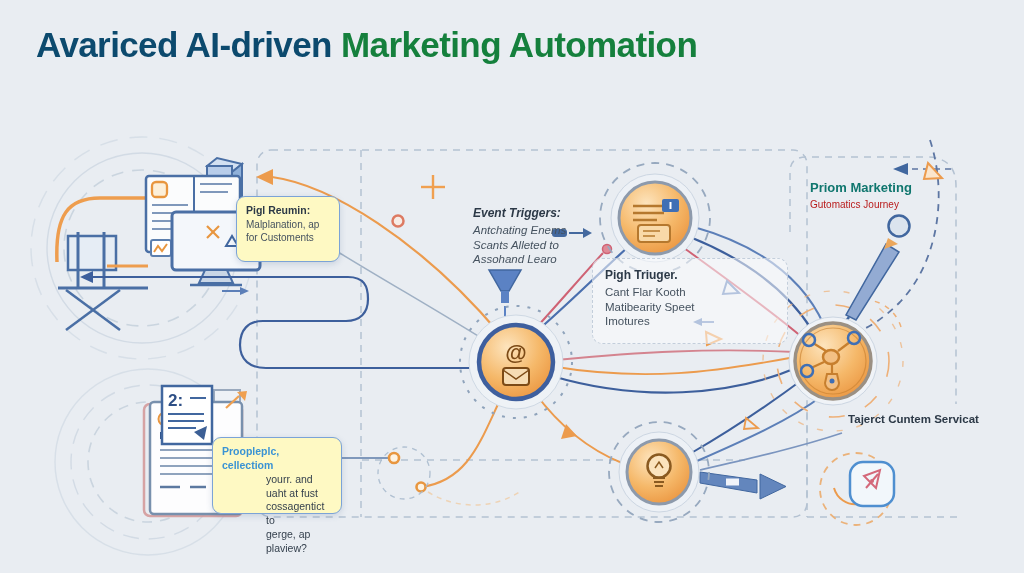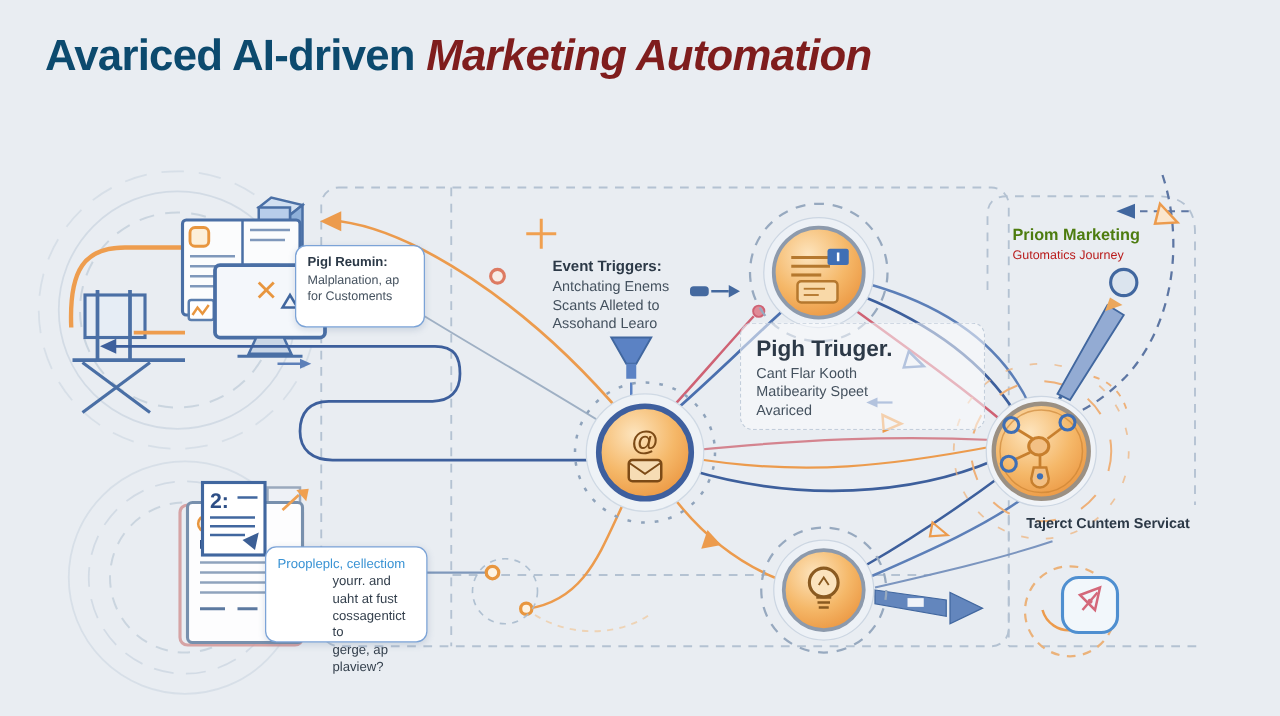--- a/index.html
+++ b/index.html
@@ -8,58 +8,58 @@
     background:#e9edf2;font-family:"Liberation Sans",sans-serif;
   }
   svg{position:absolute;left:0;top:0;}
   svg text{font-family:"Liberation Sans",sans-serif;}
 
   .title{
     position:absolute;left:36px;top:24px;width:760px;
     font-size:35px;font-weight:bold;line-height:1.2;letter-spacing:-0.6px;
   }
   .title .t-prefix{color:#0c4a6e;}
-  .title .t-highlight{color:#7f1d1d;font-style:italic;}
+  .title .t-highlight{color:#15803d;}
   .title .t-suffix{color:#3a4553;display:block;}
 
   .callout{
-    position:absolute;background:#ffffff;border:1.6px solid #7ba3d7;
+    position:absolute;background:#fef9c3;border:1.6px solid #7ba3d7;
     border-radius:9px;box-shadow:0 2px 6px rgba(70,100,140,.2);
     padding:7px 9px;box-sizing:border-box;
   }
   .tblock{position:absolute;}
 
   .h-dark{font-weight:bold;color:#2c3947;}
   .ln{color:#45525f;}
 
   .co-tl{left:236px;top:196px;width:104px;height:66px;font-size:10px;line-height:1.32;}
   .co-tl .h-dark{font-size:10.5px;}
   .co-bl{left:212px;top:437px;width:130px;height:77px;font-size:10.5px;line-height:1.32;}
-  .co-bl .h-blue{color:#3a93d4;font-weight:normal;font-size:10.5px;}
+  .co-bl .h-blue{color:#3a93d4;font-weight:bold;font-size:10.5px;}
   .co-bl .ln{color:#333f4c;margin-left:44px;}
 
-  .tb-event{left:442px;top:206px;width:130px;font-size:11.5px;line-height:1.3;}
+  .tb-event{left:473px;top:206px;width:130px;font-size:11.5px;line-height:1.3;font-style:italic;}
   .tb-event .h-dark{font-size:12px;margin-bottom:1px;}
 
   .panel-pigh{
     left:592px;top:258px;width:196px;height:86px;
     border:1.5px dashed #c3cedb;border-radius:10px;background:rgba(251,252,254,.55);
     padding:9px 12px;box-sizing:border-box;font-size:11.5px;line-height:1.3;
   }
-  .panel-pigh .h-dark{font-size:18px;margin-bottom:1px;}
+  .panel-pigh .h-dark{font-size:12px;margin-bottom:1px;}
 
   .tb-priom{left:810px;top:179px;width:160px;font-size:13px;line-height:1.45;}
-  .tb-priom .h-blue{color:#4d7c0f;font-weight:bold;}
+  .tb-priom .h-blue{color:#0f766e;font-weight:bold;}
   .tb-priom .ln{color:#b91c1c;font-weight:500;font-size:10px;}
 
   .tb-evnet{left:886px;top:338px;width:120px;font-size:11px;line-height:1.32;}
   .tb-evnet .h-dark{font-size:11.5px;}
 
   .tb-tajerct{left:821px;top:412px;width:185px;font-size:11px;line-height:1.35;}
-  .tb-tajerct .h-dark{font-size:11.5px;}
+  .tb-tajerct .h-dark{font-size:11.5px;text-align:center;}
   .tb-tajerct .semi{font-weight:bold;color:#2c3947;}
 </style>
 </head>
 <body>
 
 <div id="canvas">
 
 <svg width="1024" height="573" viewBox="0 0 1024 573">
   <defs>
     <radialGradient id="gradO" cx="0.38" cy="0.3" r="0.8">
@@ -335,21 +335,21 @@
   <div class="h-dark">Event Triggers:</div>
   <div class="ln">Antchating Enems</div>
   <div class="ln">Scants Alleted to</div>
   <div class="ln">Assohand Learo</div>
 </div>
 
 <div class="tblock panel-pigh">
   <div class="h-dark">Pigh Triuger.</div>
   <div class="ln">Cant Flar Kooth</div>
   <div class="ln">Matibearity Speet</div>
-  <div class="ln">Avariced</div>
+  <div class="ln">Imotures</div>
 </div>
 
 <div class="tblock tb-priom">
   <div class="h-blue">Priom Marketing</div>
   <div class="ln">Gutomatics Journey</div>
 </div>
 
 
 <div class="tblock tb-tajerct">
   <div class="h-dark">Tajerct Cuntem Servicat</div>

